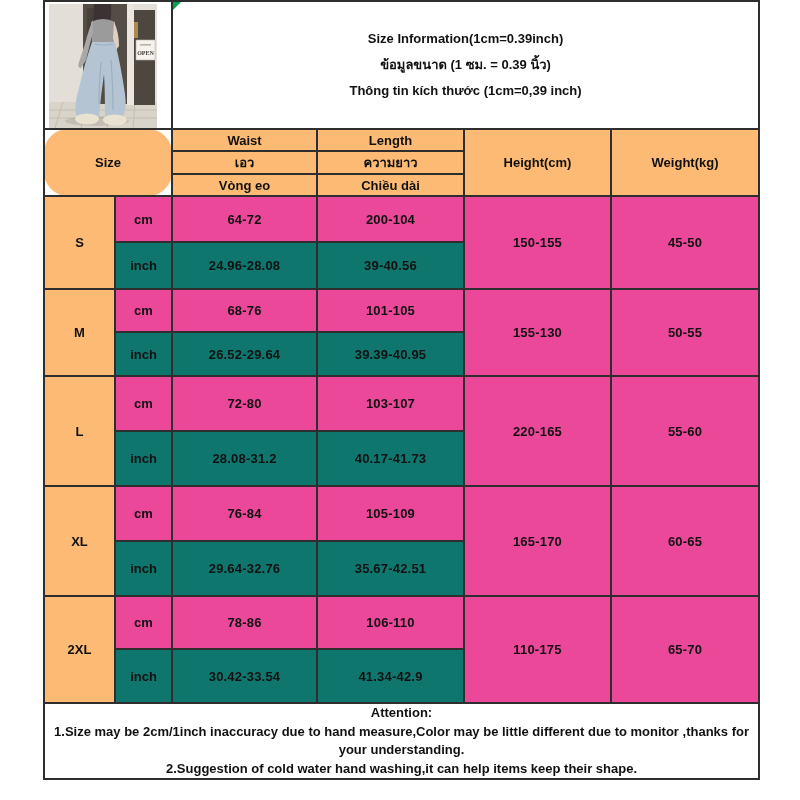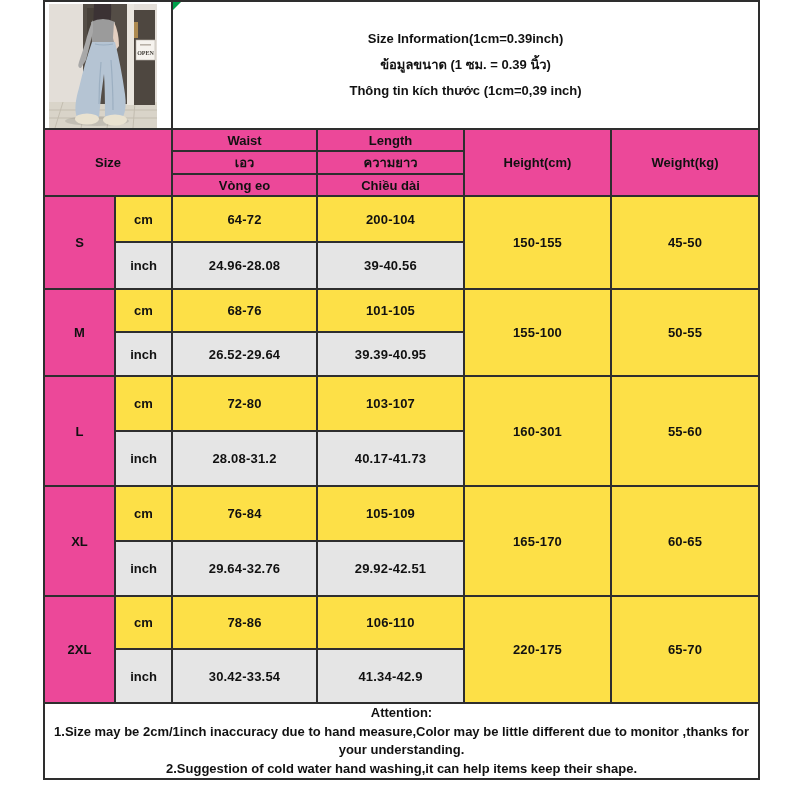--- a/index.html
+++ b/index.html
@@ -21,33 +21,33 @@
   }
   
   col.c-size{width:71px;}  col.c-unit{width:57px;}
   col.c-waist{width:145px;}col.c-length{width:147px;}
   col.c-height{width:147px;}col.c-weight{width:148px;}
   
   tr.h128{height:128px;} tr.h22{height:22px;} tr.h21{height:21px;margin-left:20px;}
   tr.h46{height:46px;} tr.h47{height:47px;} tr.h43{height:43px;} tr.h44{height:44px;}
   tr.h55{height:55px;} tr.h53{height:53px;} tr.h54{height:54px;} tr.h86{height:64px;}
   
-  .bg-g{background:#ec4899;}   
-  .bg-l{background:#fde047;}   
-  .bg-w{background:#e5e5e5;}
+  .bg-g{background:#fdba74;}   
+  .bg-l{background:#ec4899;}   
+  .bg-w{background:#0f766e;}
   
   td.img-cell{background:#fff;padding:0;vertical-align:top;}
   td.title-cell{background:#fff;position:relative;font-size:17px;line-height:26px;}
   .green-marker{
     position:absolute;left:0;top:0;width:0;height:0;
     border-top:8px solid #00a14b;border-right:8px solid transparent;
   }
   .photo{display:block;margin:1px 0 0 2px;}
   
-  td.hdr-size{font-size:21px;}
+  td.hdr-size{font-size:21px;border-radius:24px;}
   td.hdr-c{font-size:13px;}
   td.hdr-hw{font-size:14px;}
   td.size-cell{font-size:14px;}
   td.unit-cell{font-size:13px;}
   td.val{font-size:13px;letter-spacing:.2px;}
   
   td.attention{
     font-weight:normal;font-size:13px;line-height:18.5px;
     background:#fff;padding:3px 4px;vertical-align:top;
   }
@@ -142,63 +142,63 @@
     <td class="bg-w unit-cell">inch</td>
     <td class="bg-w val">24.96-28.08</td>
     <td class="bg-w val">39-40.56</td>
   </tr>
 
   <tr class="h43">
     <td rowspan="2" class="bg-g size-cell">M</td>
     <td class="bg-l unit-cell">cm</td>
     <td class="bg-l val">68-76</td>
     <td class="bg-l val">101-105</td>
-    <td rowspan="2" class="bg-l val">155-100</td>
+    <td rowspan="2" class="bg-l val">155-130</td>
     <td rowspan="2" class="bg-l val">50-55</td>
   </tr>
   <tr class="h44">
     <td class="bg-w unit-cell">inch</td>
     <td class="bg-w val">26.52-29.64</td>
     <td class="bg-w val">39.39-40.95</td>
   </tr>
 
   <tr class="h55">
     <td rowspan="2" class="bg-g size-cell">L</td>
     <td class="bg-l unit-cell">cm</td>
     <td class="bg-l val">72-80</td>
     <td class="bg-l val">103-107</td>
-    <td rowspan="2" class="bg-l val">160-301</td>
+    <td rowspan="2" class="bg-l val">220-165</td>
     <td rowspan="2" class="bg-l val">55-60</td>
   </tr>
   <tr class="h55">
     <td class="bg-w unit-cell">inch</td>
     <td class="bg-w val">28.08-31.2</td>
     <td class="bg-w val">40.17-41.73</td>
   </tr>
 
   <tr class="h55">
     <td rowspan="2" class="bg-g size-cell">XL</td>
     <td class="bg-l unit-cell">cm</td>
     <td class="bg-l val">76-84</td>
     <td class="bg-l val">105-109</td>
     <td rowspan="2" class="bg-l val">165-170</td>
     <td rowspan="2" class="bg-l val">60-65</td>
   </tr>
   <tr class="h55">
     <td class="bg-w unit-cell">inch</td>
     <td class="bg-w val">29.64-32.76</td>
-    <td class="bg-w val">29.92-42.51</td>
+    <td class="bg-w val">35.67-42.51</td>
   </tr>
 
   <tr class="h53">
     <td rowspan="2" class="bg-g size-cell">2XL</td>
     <td class="bg-l unit-cell">cm</td>
     <td class="bg-l val">78-86</td>
     <td class="bg-l val">106-110</td>
-    <td rowspan="2" class="bg-l val">220-175</td>
+    <td rowspan="2" class="bg-l val">110-175</td>
     <td rowspan="2" class="bg-l val">65-70</td>
   </tr>
   <tr class="h54">
     <td class="bg-w unit-cell">inch</td>
     <td class="bg-w val">30.42-33.54</td>
     <td class="bg-w val">41.34-42.9</td>
   </tr>
 
   <tr class="h86">
     <td colspan="6" class="attention">

